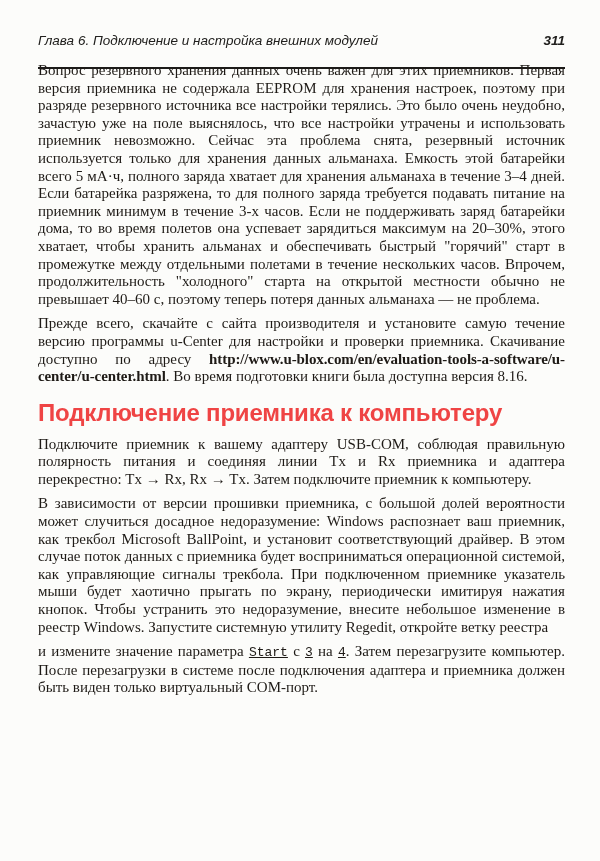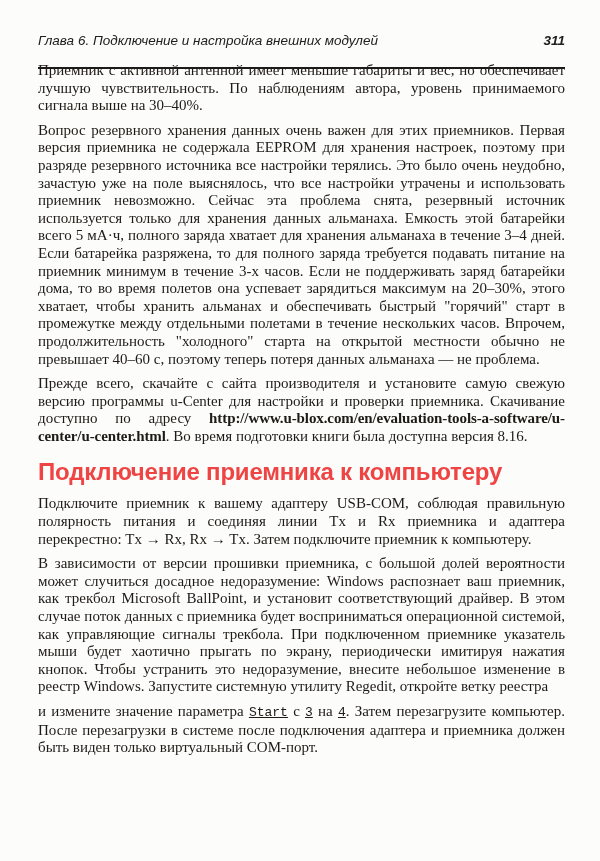--- a/index.html
+++ b/index.html
@@ -86,26 +86,25 @@
 
 <div class="page">
 
   <header class="running-header">
     <span class="chapter-title">Глава 6. Подключение и настройка внешних модулей</span>
     <span class="page-number">311</span>
   </header>
 
   <main class="page-body">
 
-    <p>Приемник с активной антенной имеет меньшие габариты и вес, но обеспечивает лучшую чувствительность. По наблюдениям автора, уровень принимаемого сигнала выше на 30–40%.</p>
 
     <p>Вопрос резервного хранения данных очень важен для этих приемников. Первая версия приемника не содержала EEPROM для хранения настроек, поэтому при разряде резервного источника все настройки терялись. Это было очень неудобно, зачастую уже на поле выяснялось, что все настройки утрачены и использовать приемник невозможно. Сейчас эта проблема снята, резервный источник используется только для хранения данных альманаха. Емкость этой батарейки всего 5 мА·ч, полного заряда хватает для хранения альманаха в течение 3–4 дней. Если батарейка разряжена, то для полного заряда требуется подавать питание на приемник минимум в течение 3-х часов. Если не поддерживать заряд батарейки дома, то во время полетов она успевает зарядиться максимум на 20–30%, этого хватает, чтобы хранить альманах и обеспечивать быстрый "горячий" старт в промежутке между отдельными полетами в течение нескольких часов. Впрочем, продолжительность "холодного" старта на открытой местности обычно не превышает 40–60 с, поэтому теперь потеря данных альманаха — не проблема.</p>
 
     <p>
-      <span>Прежде всего, скачайте с сайта производителя и установите самую свежую версию программы u-Center для настройки и проверки приемника. Скачивание доступно по адресу  </span><span class="url-bold">http://www.u-blox.com/en/evaluation-tools-a-software/u-center/u-center.html</span><span>. Во время подготовки книги была доступна версия 8.16.</span>
+      <span>Прежде всего, скачайте с сайта производителя и установите самую течение версию программы u-Center для настройки и проверки приемника. Скачивание доступно по адресу  </span><span class="url-bold">http://www.u-blox.com/en/evaluation-tools-a-software/u-center/u-center.html</span><span>. Во время подготовки книги была доступна версия 8.16.</span>
     </p>
 
     <h2 class="section-heading">Подключение приемника к компьютеру</h2>
 
     <p>Подключите приемник к вашему адаптеру USB-COM, соблюдая правильную полярность питания и соединяя линии Tx и Rx приемника и адаптера перекрестно: Tx → Rx, Rx → Tx. Затем подключите приемник к компьютеру.</p>
 
     <p>В зависимости от версии прошивки приемника, с большой долей вероятности может случиться досадное недоразумение: Windows распознает ваш приемник, как трекбол Microsoft BallPoint, и установит соответствующий драйвер. В этом случае поток данных с приемника будет восприниматься операционной системой, как управляющие сигналы трекбола. При подключенном приемнике указатель мыши будет хаотично прыгать по экрану, периодически имитируя нажатия кнопок. Чтобы устранить это недоразумение, внесите небольшое изменение в реестр Windows. Запустите системную утилиту Regedit, откройте ветку реестра</p>
 
 
     <p>

